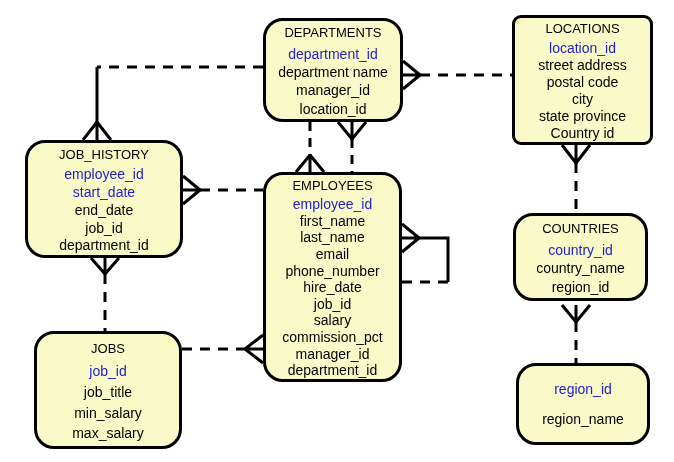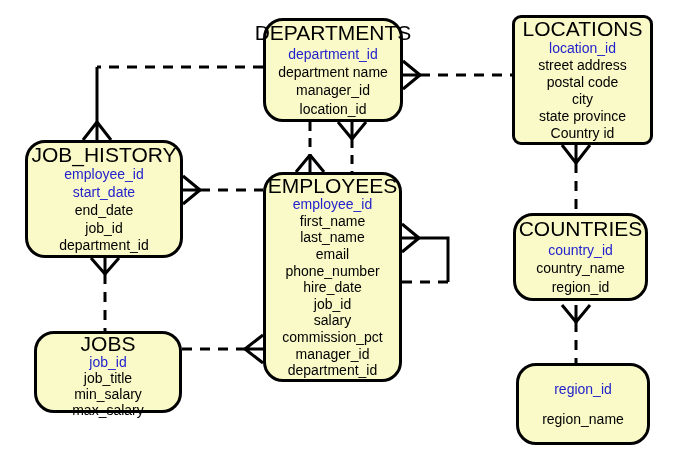--- a/index.html
+++ b/index.html
@@ -18,21 +18,21 @@
     border:3px solid #000000;
     border-radius:20px;
     display:flex;
     flex-direction:column;
     justify-content:space-evenly;
     align-items:center;
     z-index:1;
     text-align:center;
   }
   .entity-title{
-    font-size:21px;
+    font-size:13px;
     line-height:20px;
     color:#000000;
     white-space:nowrap;
   }
   .field{
     font-size:14px;
     line-height:16px;
     color:#000000;
     white-space:nowrap;
   }
@@ -140,21 +140,21 @@
     <div class="field">department_id</div>
   </div>
 
   <div class="entity" style="left:513px;top:213px;width:135px;height:88px;">
     <div class="entity-title">COUNTRIES</div>
     <div class="field pk">country_id</div>
     <div class="field">country_name</div>
     <div class="field">region_id</div>
   </div>
 
-  <div class="entity" style="left:34px;top:331px;width:148px;height:82px;">
+  <div class="entity" style="left:34px;top:331px;width:148px;height:118px;">
     <div class="entity-title">JOBS</div>
     <div class="field pk">job_id</div>
     <div class="field">job_title</div>
     <div class="field">min_salary</div>
     <div class="field">max_salary</div>
   </div>
 
   <div class="entity" style="left:516px;top:363px;width:134px;height:82px;">
     <div class="field pk">region_id</div>
     <div class="field">region_name</div>

